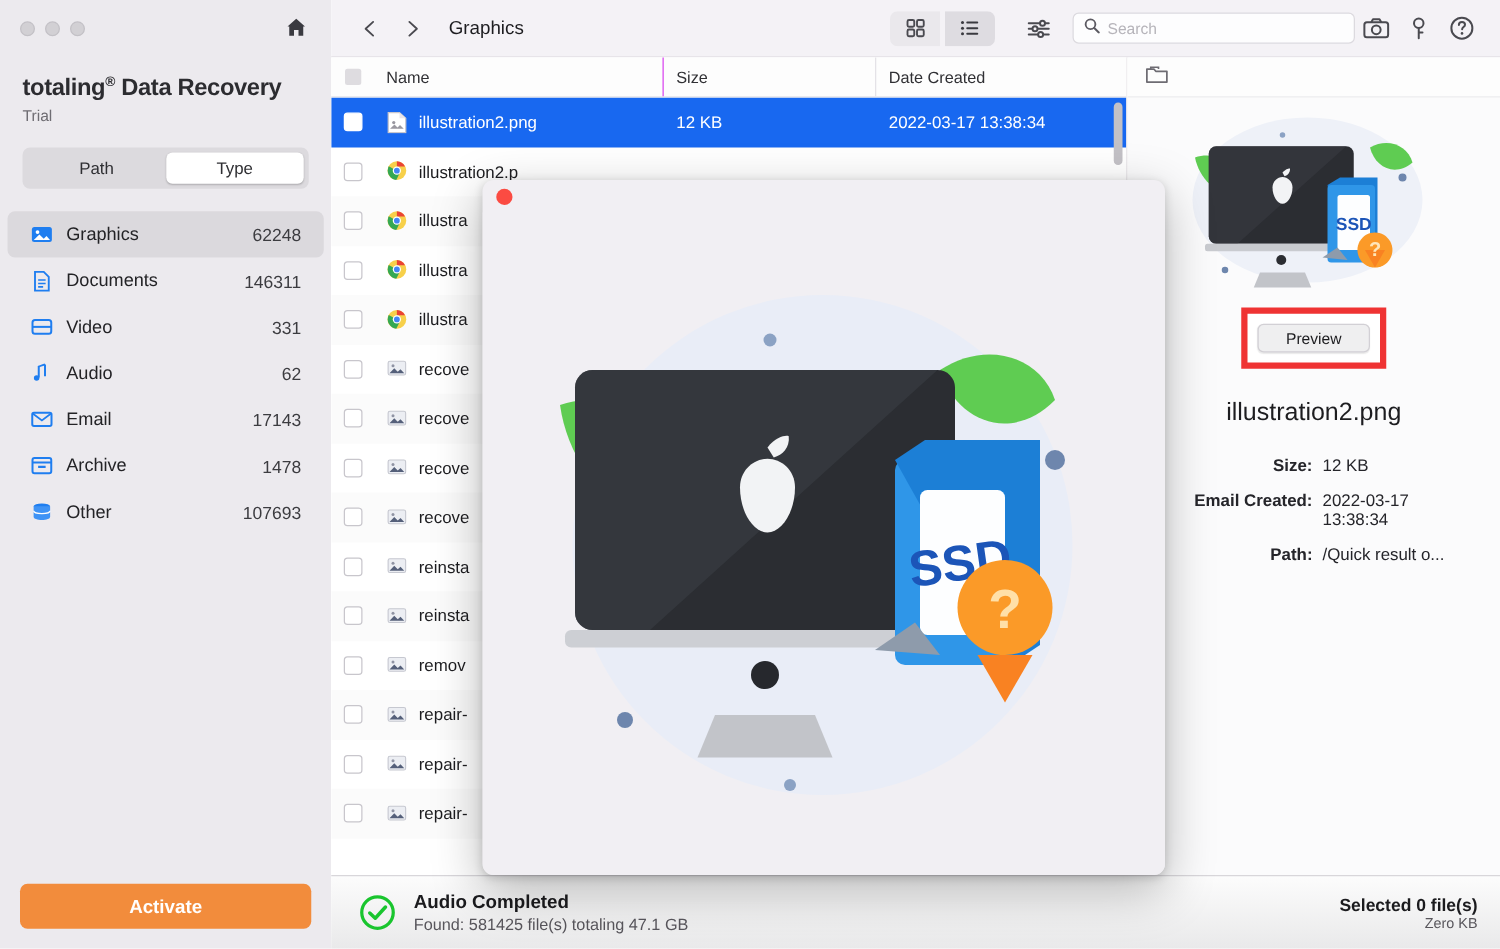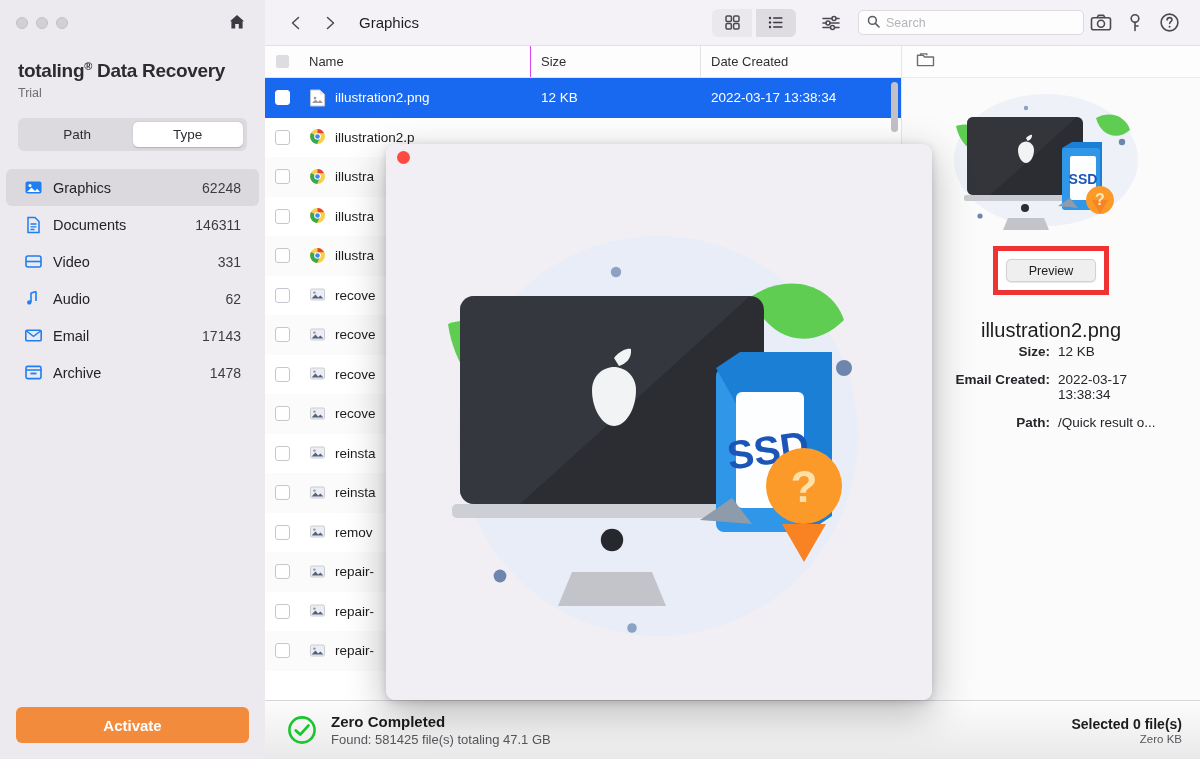--- a/index.html
+++ b/index.html
@@ -251,21 +251,21 @@
     border-radius: 5px;
     font-size: 12.5px; color: #1d1d20;
     display: flex; align-items: center; justify-content: center;
     cursor: pointer; font-family: inherit;
     box-shadow: 0 0.5px 1px rgba(0,0,0,.09);
   }
   .pv-filename {
     margin-top: 24px;
     font-size: 20px; color: #1d1d20;
   }
-  .pv-meta { margin-top: 2px; width: 100%; padding: 0 18px; }
+  .pv-meta { margin-top: 23px; width: 100%; padding: 0 18px; }
   .pv-row {
     display: flex; font-size: 13.5px; color: #25252a;
     margin-bottom: 13px;
   }
   .pv-key { width: 138px; text-align: right; font-weight: bold; padding-right: 8px; }
   .pv-val { flex: 1; text-align: left; }
 
   
   .statusbar {
     height: 59px;
@@ -404,20 +404,31 @@
       <div class="cat">
         <span class="cat-ico">
             <svg width="19" height="19" viewBox="0 0 19 19">
               <rect x="2" y="3.4" width="15" height="12.2" rx="1.6" fill="none" stroke="#1f7ef0" stroke-width="1.6"></rect>
               <path d="M2 7 h15" stroke="#1f7ef0" stroke-width="1.5"></path>
               <rect x="6.5" y="9.6" width="6" height="1.8" fill="#1f7ef0"></rect>
             </svg>
           </span>
         <span class="cat-label">Archive</span>
         <span class="cat-count">1478</span>
+      </div>
+      <div class="cat">
+        <span class="cat-ico">
+            <svg width="19" height="19" viewBox="0 0 19 19">
+              <ellipse cx="9.5" cy="5" rx="6.6" ry="2.3" fill="#1f7ef0"></ellipse>
+              <path d="M2.9 5 v8.6 c0 1.3 3 2.4 6.6 2.4 s6.6-1.1 6.6-2.4 V5" fill="#3f93f5"></path>
+              <path d="M2.9 8.6 c0 1.3 3 2.3 6.6 2.3 s6.6-1 6.6-2.3" stroke="#fff" stroke-width="1" fill="none"></path>
+            </svg>
+          </span>
+        <span class="cat-label">Other</span>
+        <span class="cat-count">107693</span>
       </div>
     </div>
 
     <div class="activate-wrap">
       <button class="activate">Activate</button>
     </div>
   </aside>
 
   <section class="main">
 
@@ -826,21 +837,21 @@
     </div>
 
     <div class="statusbar">
       <span class="check-circle">
         <svg width="30" height="30" viewBox="0 0 30 30">
             <circle cx="15" cy="15" r="12.6" fill="none" stroke="#19c52e" stroke-width="2.6"></circle>
             <path d="M8.8 15.4 L13.2 19.6 L21.4 10.6" fill="none" stroke="#19c52e" stroke-width="2.8" stroke-linecap="round" stroke-linejoin="round"></path>
           </svg>
       </span>
       <div class="st-texts">
-        <div class="st-title">Zero Completed</div>
+        <div class="st-title">Audio Completed</div>
         <div class="st-sub">Found: 581425 file(s) totaling 47.1 GB</div>
       </div>
       <div class="st-right">
         <div class="sel-block">
           <div class="sel-main">Selected 0 file(s)</div>
           <div class="sel-sub">Zero KB</div>
         </div>
       </div>
     </div>
   </section>

